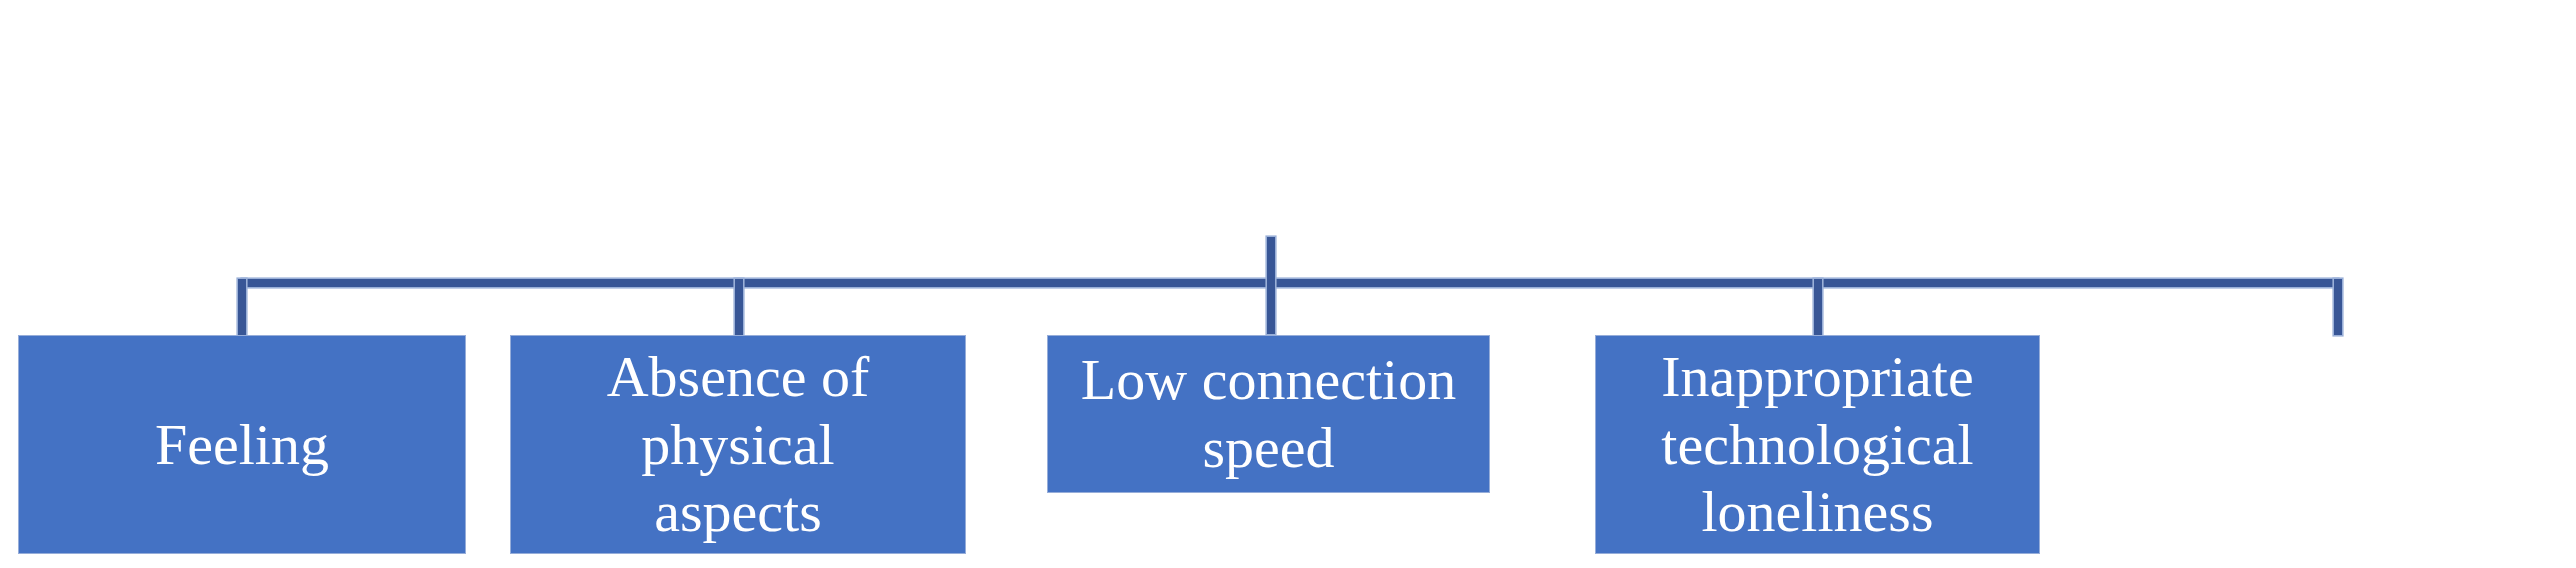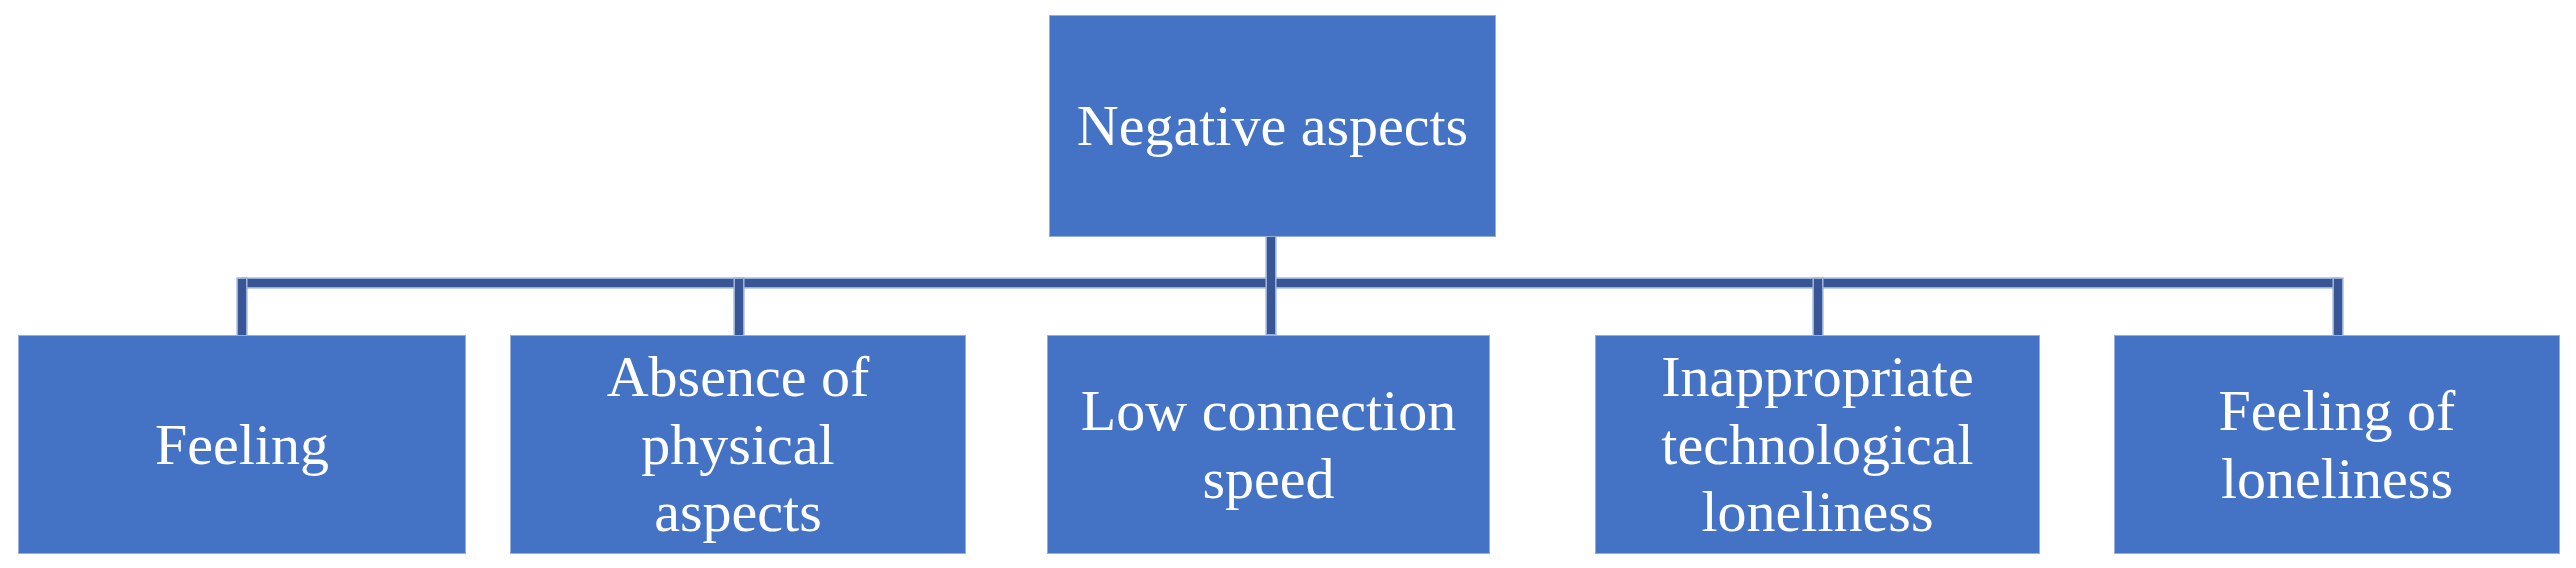--- a/index.html
+++ b/index.html
@@ -29,21 +29,21 @@
     align-items:center;
     justify-content:center;
     text-align:center;
     font-size:58px;
     line-height:1.17;
   }
   .node .label{display:inline-block;}
   .node-root{left:1049px;top:15px;width:447px;height:222px;}
   .node-c1{left:18px;top:335px;width:448px;height:219px;}
   .node-c2{left:510px;top:335px;width:456px;height:219px;}
-  .node-c3{left:1047px;top:335px;width:443px;height:219px;}
+  .node-c3{left:1047px;top:335px;width:443px;height:158px;}
   .node-c4{left:1595px;top:335px;width:445px;height:219px;}
   .node-c5{left:2114px;top:335px;width:446px;height:219px;}
   .node-c2 .label{max-width:363px;}
   .node-c3 .label{max-width:394px;}
   .node-c4 .label{max-width:371px;}
   .node-c5 .label{max-width:331px;}
   .connector{
     position:absolute;
     background:var(--connector);
     box-shadow:0 0 0 1.6px var(--connector-halo);
@@ -62,38 +62,32 @@
 
 <div class="stage">
 
   <div class="connector conn-h"></div>
   <div class="connector conn-v conn-drop conn-d1"></div>
   <div class="connector conn-v conn-drop conn-d2"></div>
   <div class="connector conn-v conn-root"></div>
   <div class="connector conn-v conn-drop conn-d4"></div>
   <div class="connector conn-v conn-drop conn-d5"></div>
 
-  <div class="node node-root">
-    <span class="label">Negative aspects</span>
-  </div>
 
   <div class="node node-c1">
     <span class="label">Feeling</span>
   </div>
 
   <div class="node node-c2">
     <span class="label">Absence of physical aspects</span>
   </div>
 
   <div class="node node-c3">
     <span class="label">Low connection speed</span>
   </div>
 
   <div class="node node-c4">
     <span class="label">Inappropriate technological loneliness</span>
   </div>
 
-  <div class="node node-c5">
-    <span class="label">Feeling of loneliness</span>
-  </div>
 
 </div>
 
 
 </body></html>

